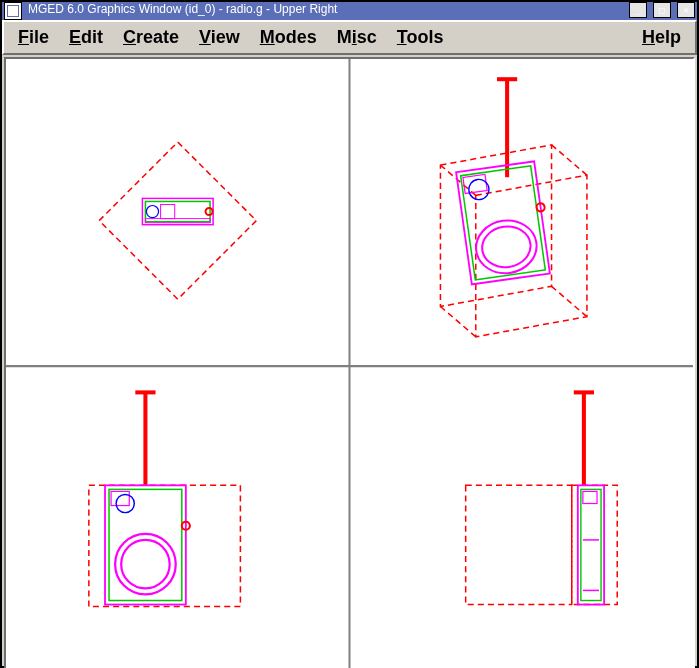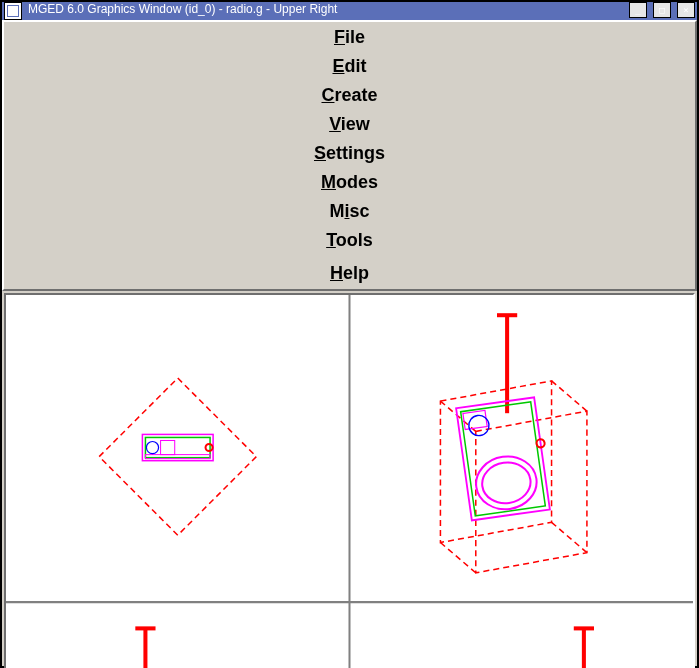--- a/index.html
+++ b/index.html
@@ -41,21 +41,21 @@
     width:16px;height:14px;background:var(--chrome-light);
     border:1px solid #000;display:flex;align-items:center;justify-content:center;
     font-size:9px;line-height:1;cursor:default;flex:0 0 auto;font-family:monospace;
   }
   
   .menubar{
     display:flex;align-items:center;
     background:var(--menubar-bg);
     border-top:2px solid #fff;border-left:2px solid #fff;
     border-bottom:2px solid #6f6f6f;border-right:2px solid #6f6f6f;
-    padding:3px 6px;gap:4px;font-size:18px;font-weight:bold;flex-direction:column;
+    padding:3px 6px;gap:4px;font-size:18px;font-weight:bold;
   }
   .menuitem{padding:2px 8px;cursor:default;white-space:nowrap;}
   .menuitem .ul{text-decoration:underline;}
   .menuspacer{flex:1 1 auto;}
   
   .content-frame{
     flex:1 1 auto;margin:2px;
     border-top:2px solid #6f6f6f;border-left:2px solid #6f6f6f;
     border-bottom:2px solid #fff;border-right:2px solid #fff;
     background:var(--viewport-bg);
@@ -74,21 +74,20 @@
     <span class="winbtn">_</span>
     <span class="winbtn">□</span>
     <span class="winbtn">×</span>
   </div>
 
   <div class="menubar" id="menubar">
       <span class="menuitem"><span class="ul">F</span>ile</span>
       <span class="menuitem"><span class="ul">E</span>dit</span>
       <span class="menuitem"><span class="ul">C</span>reate</span>
       <span class="menuitem"><span class="ul">V</span>iew</span>
-      <span class="menuitem"><span class="ul">S</span>ettings</span>
       <span class="menuitem"><span class="ul">M</span>odes</span>
       <span class="menuitem">M<span class="ul">i</span>sc</span>
       <span class="menuitem"><span class="ul">T</span>ools</span>
       <span class="menuspacer"></span>
       <span class="menuitem"><span class="ul">H</span>elp</span>
     </div>
 
   <div class="content-frame">
     <svg viewBox="0 0 680 608">
 

